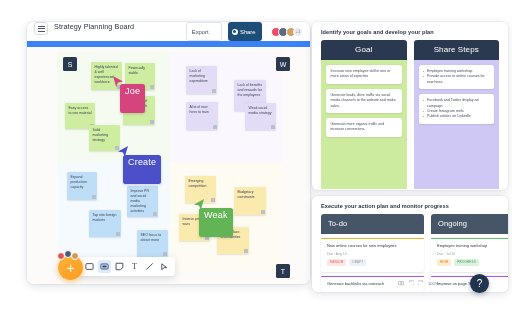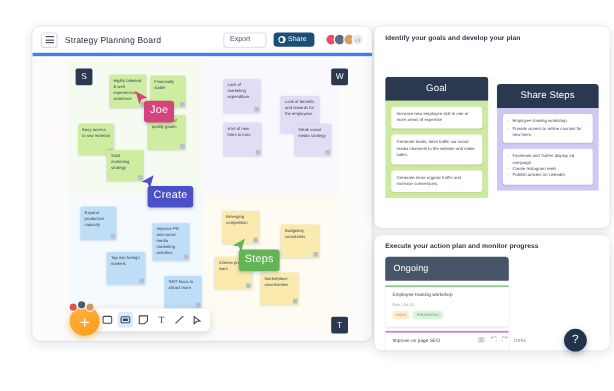--- a/index.html
+++ b/index.html
@@ -15,23 +15,23 @@
   .app-window {
     position: absolute; left: 27px; top: 22px;
     width: 283px; height: 262px;
     background: #fdfdfe;
     border-radius: 7px;
     box-shadow: 0 2px 10px rgba(30,40,70,.14), 0 0 0 1px rgba(30,40,70,.05);
     overflow: hidden;
   }
   .topbar {
     position: absolute; left: 0; top: 0; width: 100%; height: 25px;
-    background: #ffffff; display: flex; align-items: center;
+    background: #ffffff; display: flex; 
     padding: 0 7px; gap: 6px;
-    border-bottom: 3px solid #3b82f6;
+    border-bottom: 6px solid #3b82f6;
   }
   .hamburger {
     width: 14px; height: 13px; border: 1px solid #d7dbe3; border-radius: 3px;
     display: flex; flex-direction: column; justify-content: center; align-items: center; gap: 1.5px;
     background:#fff; flex: none;
   }
   .hamburger i { display:block; width: 7px; height: 1px; background: #4a5668; }
   .board-title { font-size: 7.2px; color: #2b3345; letter-spacing: .1px; white-space: nowrap; }
   .topbar-spacer { flex: 1; }
   .btn-export {
@@ -87,21 +87,21 @@
   .n-green  { background: #cfeda0; }
   .n-purple { background: #e2dcf7; }
   .n-blue   { background: #bedef7; }
   .n-yellow { background: #faeaae; }
 
   
   .cursor { position: absolute; z-index: 9; }
   .cursor .arrow { position: absolute; left: 0; top: 0; }
   .cursor .tag {
     position: absolute; border-radius: 2.5px; color: #fff;
-    font-size: 9px; padding: 2px 5px 6px; white-space: nowrap; letter-spacing: .2px;
+    font-size: 9px; padding: 2px 5px 17px; white-space: nowrap; letter-spacing: .2px;
     box-shadow: 0 1px 3px rgba(30,40,70,.2);
   }
 
   
   .toolbar {
     position: absolute; left: 52px; bottom: 8px; z-index: 12;
     height: 19px; background: #fff; border-radius: 4px;
     box-shadow: 0 2px 7px rgba(30,40,70,.17);
     display: flex; align-items: center; padding: 0 4px; gap: 2px;
   }
@@ -120,21 +120,21 @@
   
   .panel {
     position: absolute; background: #fff; border-radius: 6px;
     box-shadow: 0 2px 10px rgba(30,40,70,.13), 0 0 0 1px rgba(30,40,70,.04);
     overflow: hidden;
   }
   .panel-goals { left: 312px; top: 22px; width: 196px; height: 168px; }
   .panel-exec  { left: 312px; top: 196px; width: 196px; height: 96px; }
   .panel-head { font-size: 5.6px; color: #2b3345; padding: 7px 9px 5px; font-weight: bold; letter-spacing: .05px; }
 
-  .gs-wrap { display: flex; gap: 7px; padding: 0 9px 1px; height: calc(100% - 18px); align-items: center; }
+  .gs-wrap { display: flex; gap: 7px; padding: 0 9px 1px; height: calc(100% - 18px); }
   .gs-col { flex: 1; display: flex; flex-direction: column; border-radius: 3px 3px 0 0; overflow: hidden; }
   .gs-col-head {
     background: #2b3950; color: #fff; font-size: 8px; text-align: center;
     padding: 5px 0 6px; letter-spacing: .1px;
   }
   .gs-body { flex: 1; padding: 5px; display: flex; flex-direction: column; gap: 5px; }
   .gs-green  { background: #cdeb9e; }
   .gs-purple { background: #cfc7f4; }
   .gs-card {
     background: #fff; border-radius: 2.5px; padding: 4px 4.5px;
@@ -306,21 +306,21 @@
       <div class="cursor" style="left:90px;top:98px">
         <svg class="arrow" width="12" height="13" viewBox="0 0 12 13">
           <path d="M11 1 L1 6.5 L6 7.5 L7.8 12 Z" fill="#4b50c8"></path>
         </svg>
         <div class="tag" style="left:6px;top:10px;background:#4b50c8">Create</div>
       </div>
       <div class="cursor" style="left:166px;top:151px">
         <svg class="arrow" width="12" height="13" viewBox="0 0 12 13">
           <path d="M11 1 L1 6.5 L6 7.5 L7.8 12 Z" fill="#62b454"></path>
         </svg>
-        <div class="tag" style="left:6px;top:10px;background:#62b454">Steps</div>
+        <div class="tag" style="left:6px;top:10px;background:#62b454">Weak</div>
       </div>
     </div>
 
     <div class="toolbar">
       <div class="tool">
         <svg width="9" height="9" viewBox="0 0 10 10">
             <rect x="1" y="1.8" width="8" height="6.4" rx="1" fill="none" stroke="#3c4657" stroke-width="1"></rect>
           </svg>
       </div>
       <div class="tool active">
@@ -385,20 +385,34 @@
         </div>
       </div>
 
     </div>
   </div>
 
   <div class="panel panel-exec">
     <div class="panel-head">Execute your action plan and monitor progress</div>
     <div class="kan-wrap">
 
+      <div class="kan-col">
+        <div class="kan-head">To-do</div>
+        <div class="kan-card bar-amber">
+          <div class="kan-title">New online courses for new employees</div>
+          <div class="kan-due">Due : Aug 10</div>
+          <div class="kan-tags">
+            <span class="tag tag-med">MEDIUM</span>
+            <span class="tag tag-draft">DRAFT</span>
+          </div>
+        </div>
+        <div class="kan-card bar-violet">
+          <div class="kan-title">Generate backlinks via outreach</div>
+        </div>
+      </div>
 
       <div class="kan-col">
         <div class="kan-head">Ongoing</div>
         <div class="kan-card bar-green">
           <div class="kan-title">Employee training workshop</div>
           <div class="kan-due">Due : Jul 10</div>
           <div class="kan-tags">
             <span class="tag tag-hi">HIGH</span>
             <span class="tag tag-prog">PROGRESS</span>
           </div>

